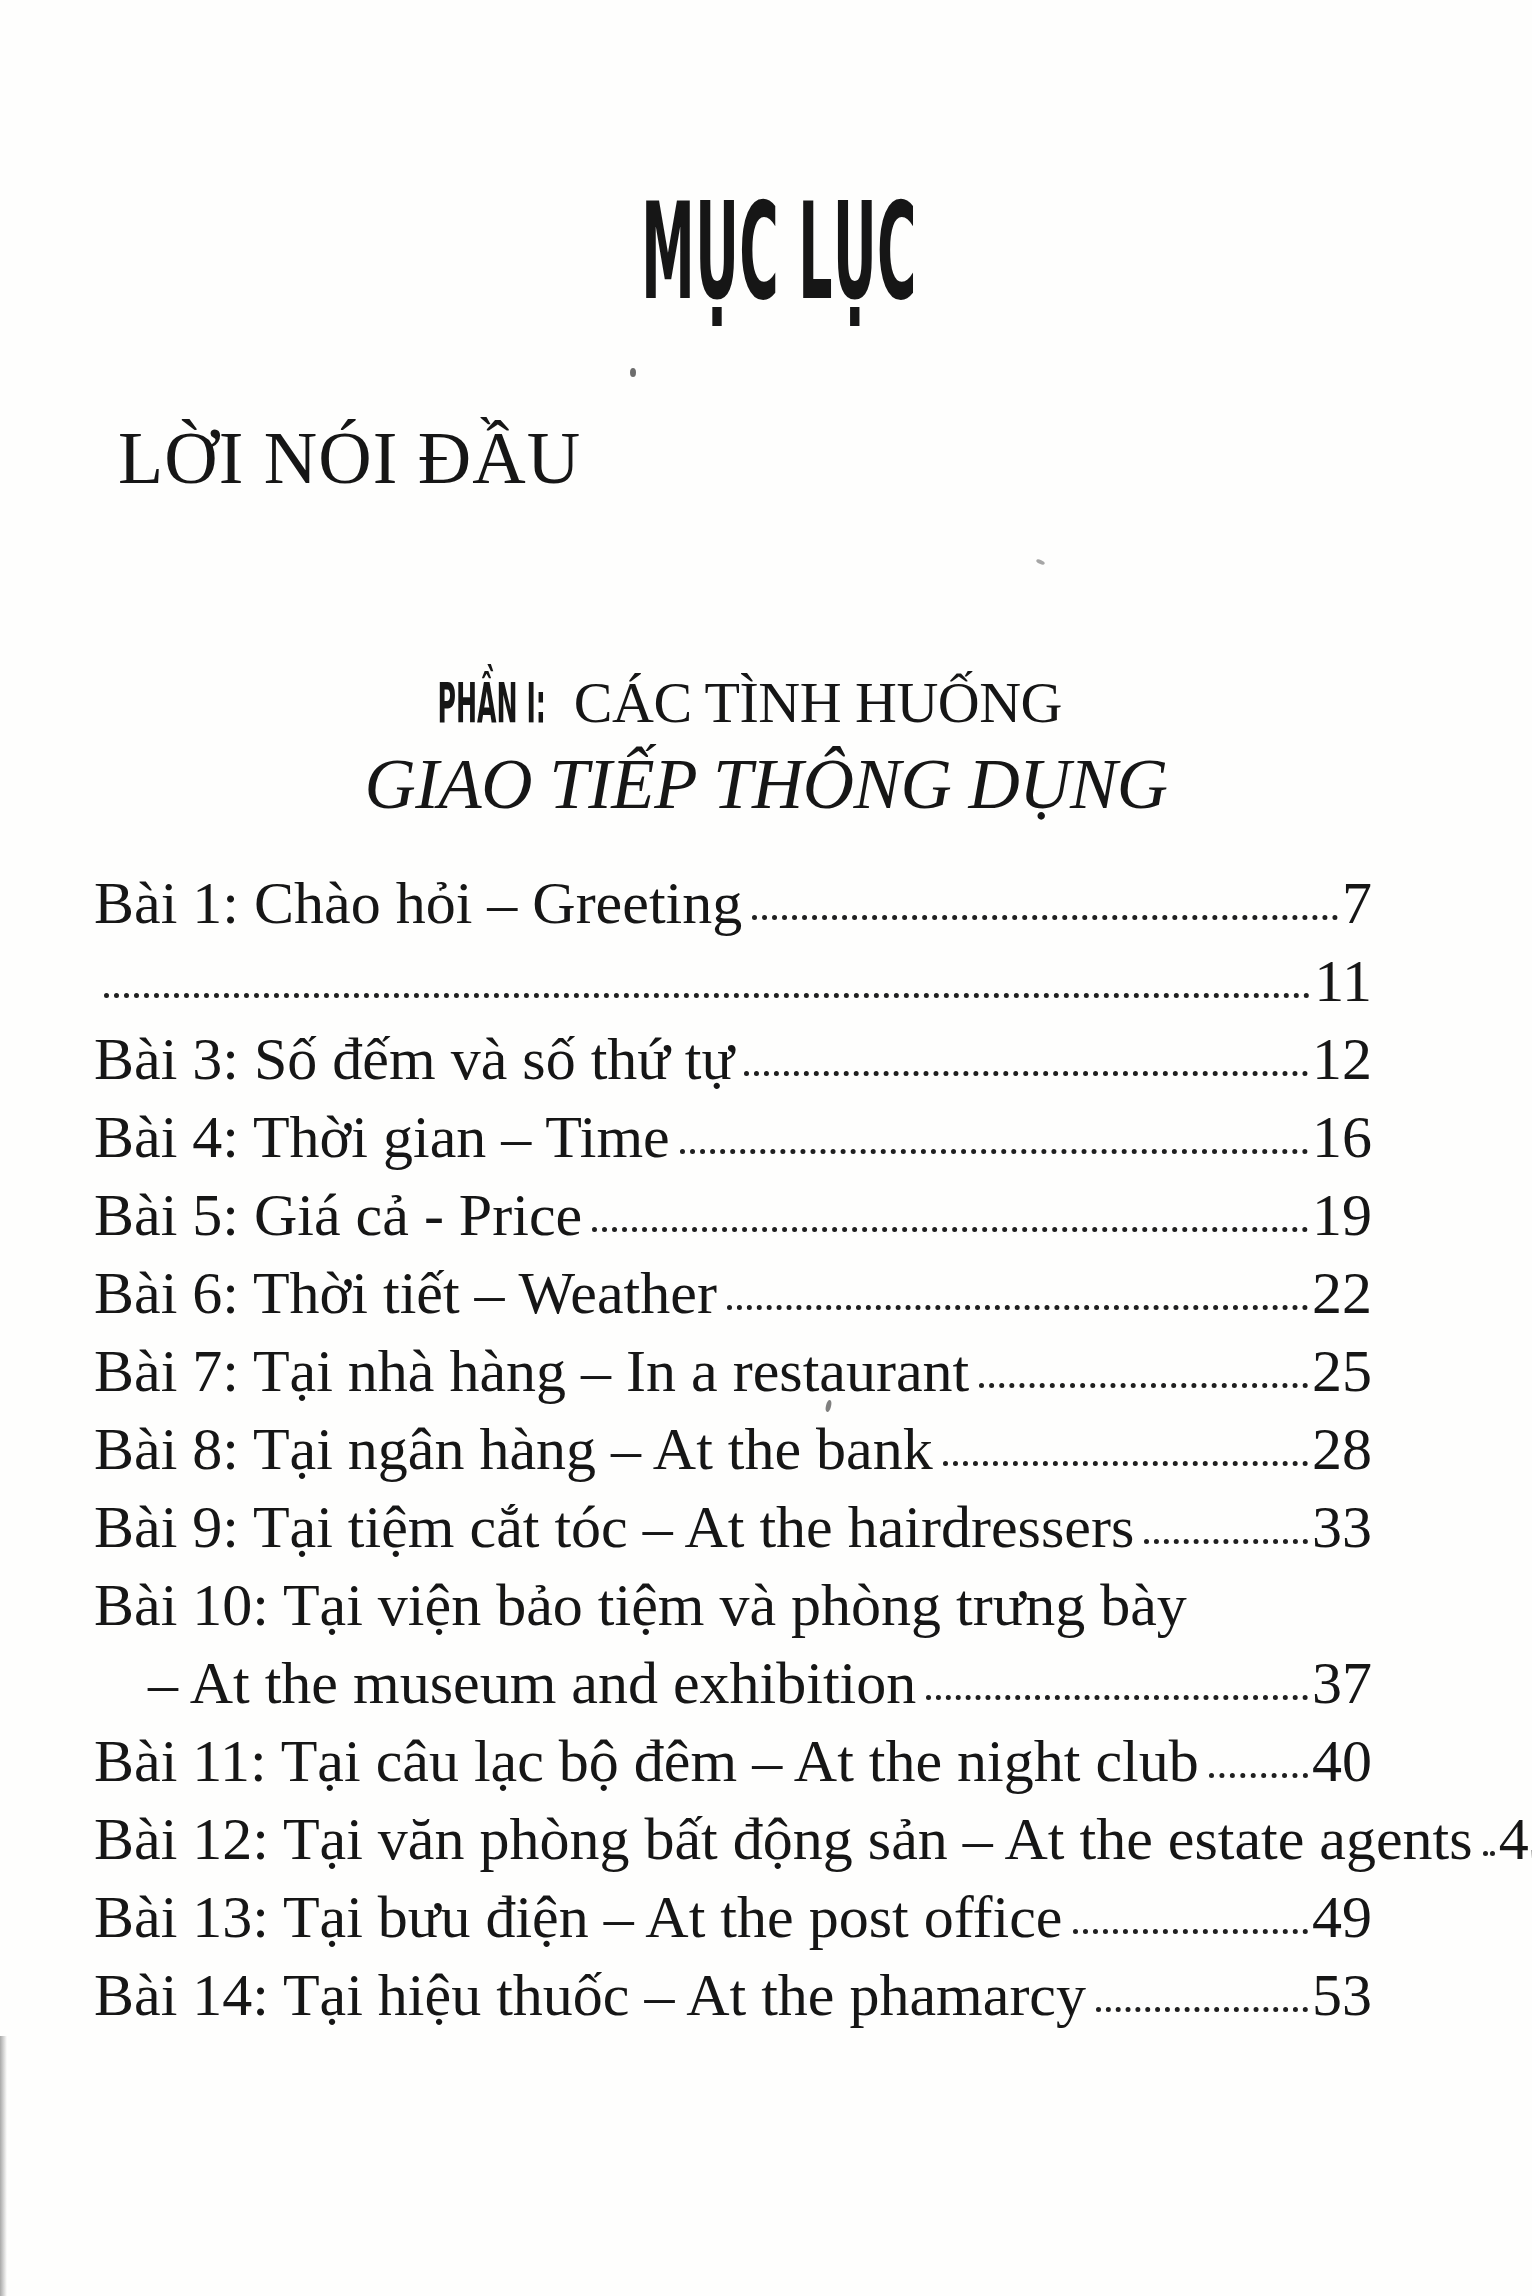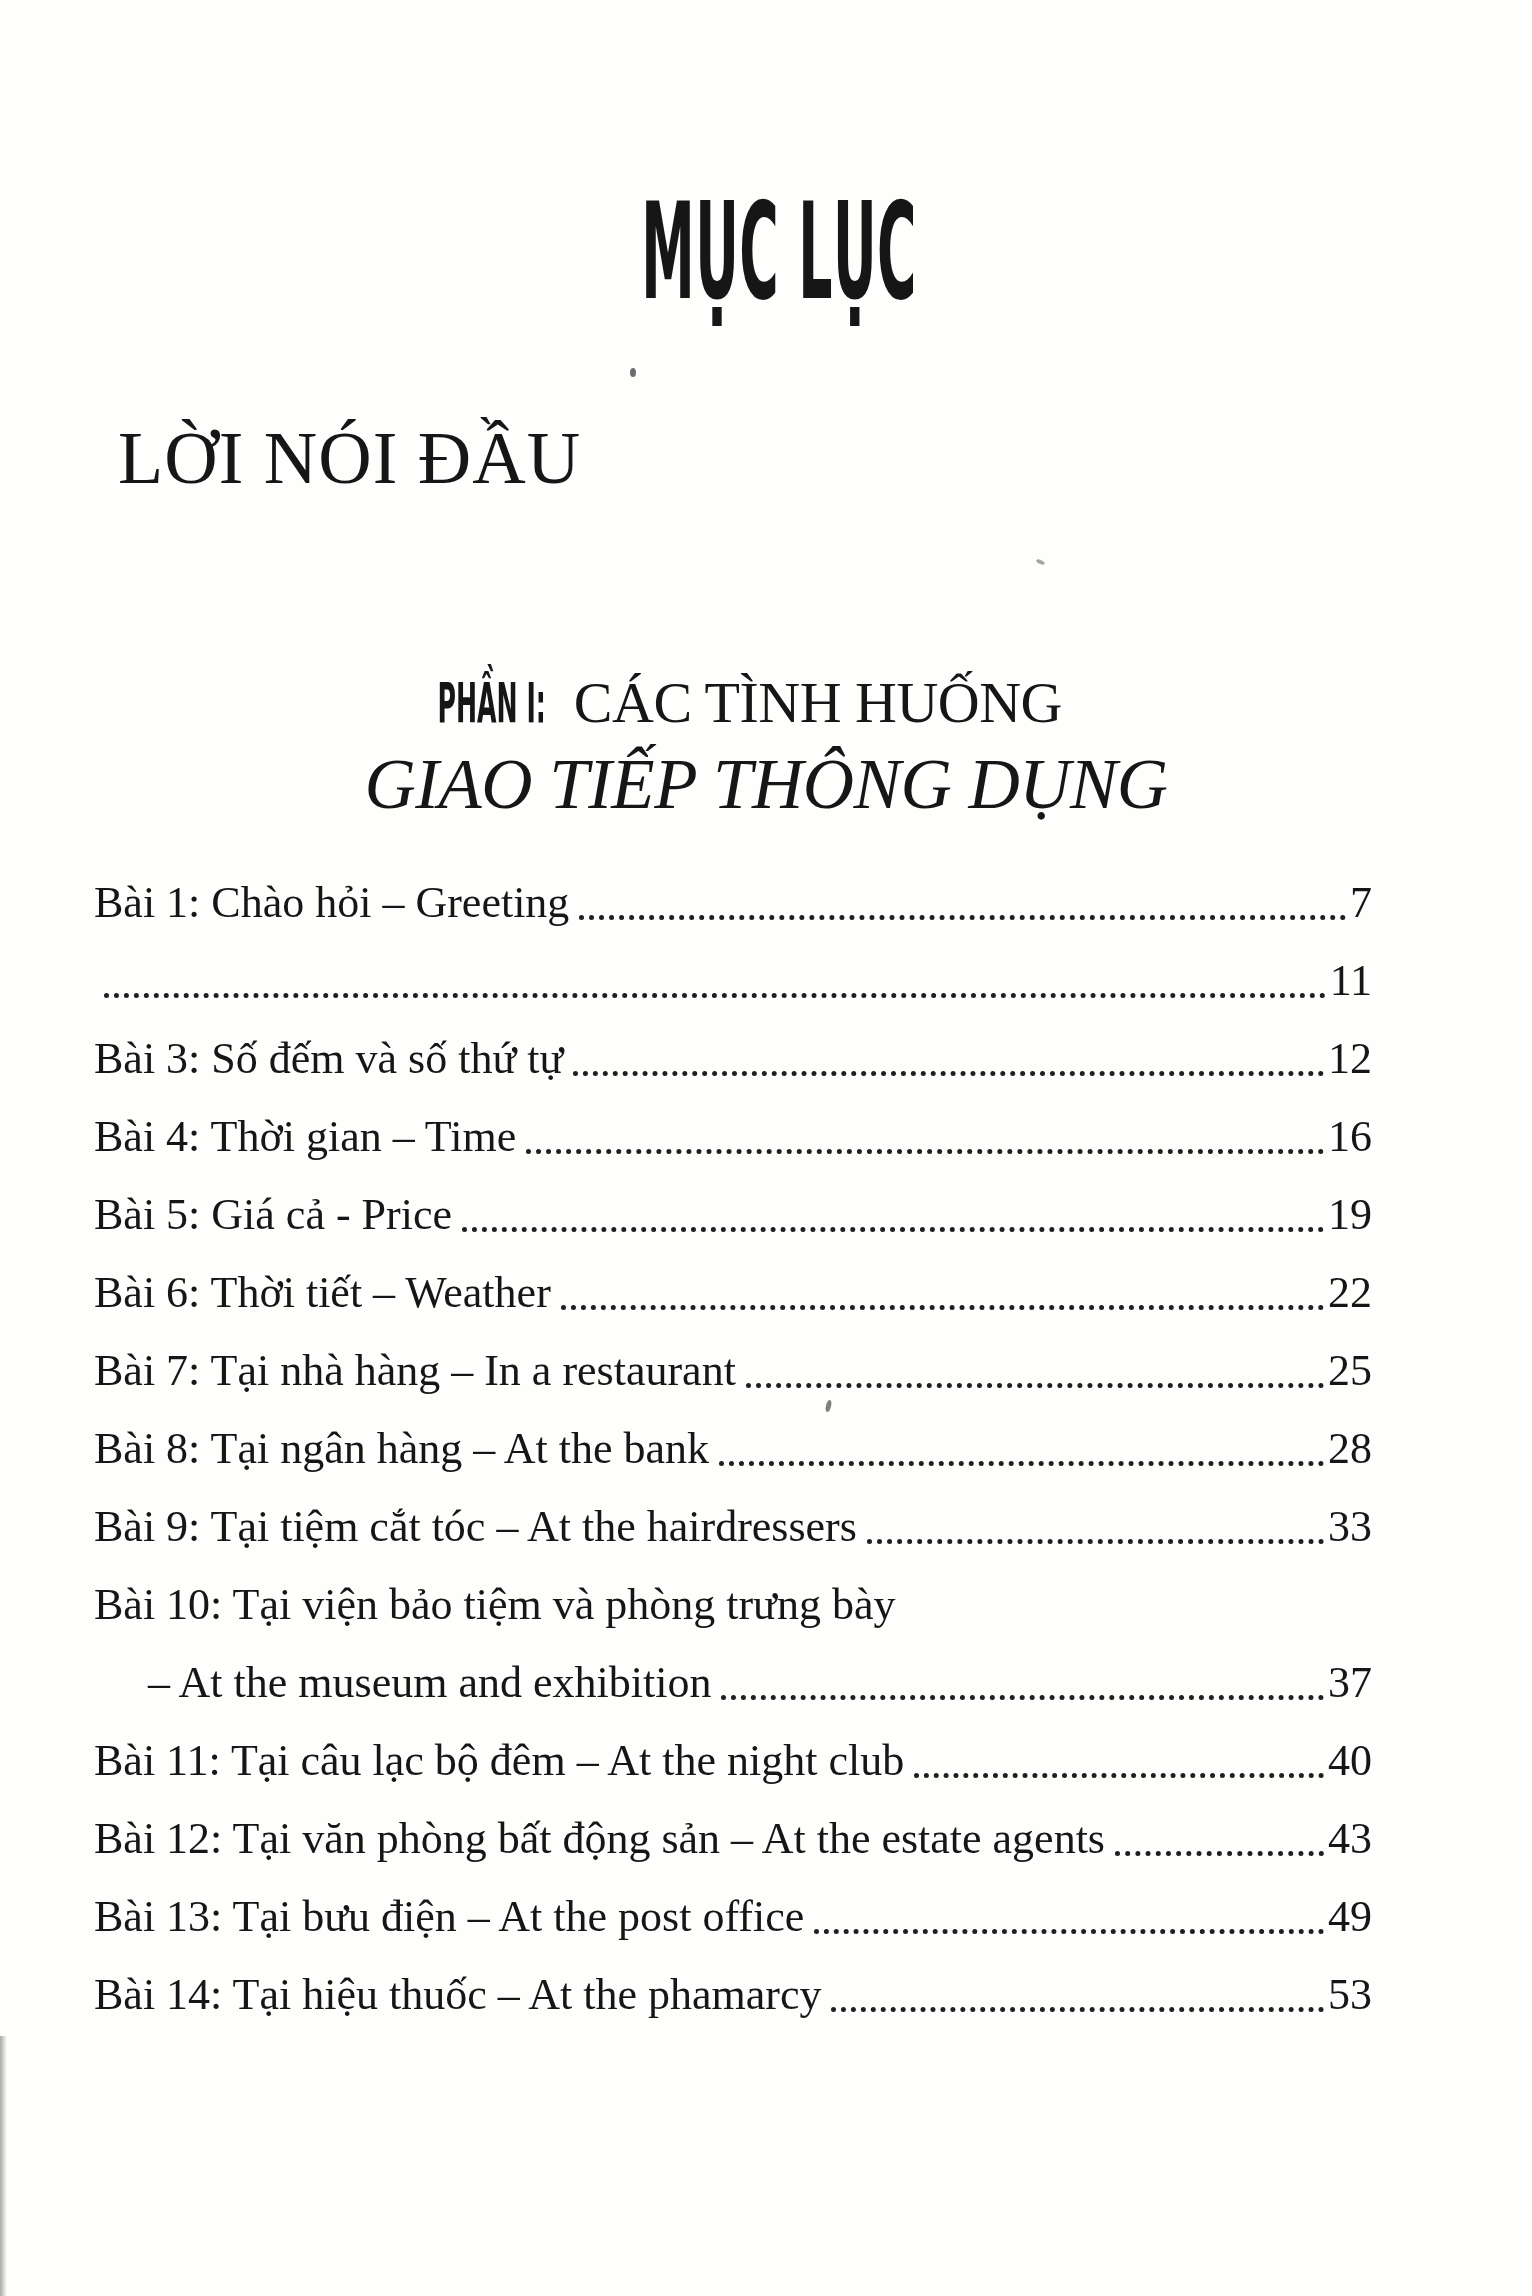--- a/index.html
+++ b/index.html
@@ -70,21 +70,21 @@
     font-style:italic;
   }
 
   
   .toc{
     position:absolute;top:864px;left:94px;right:160px;
   }
   .toc-row{
     display:flex;align-items:flex-start;
     height:78px;line-height:78px;
-    font-size:44px;
+    font-size:60px;
   }
   .toc-label{white-space:nowrap;}
   .toc-row.indent .toc-label{padding-left:54px;}
   .toc-dots{
     flex:1 1 auto;min-width:12px;
     border-bottom:5px dotted #1f1f1f;
     align-self:flex-end;
     margin:0 4px 22px 10px;
     height:0;
   }

